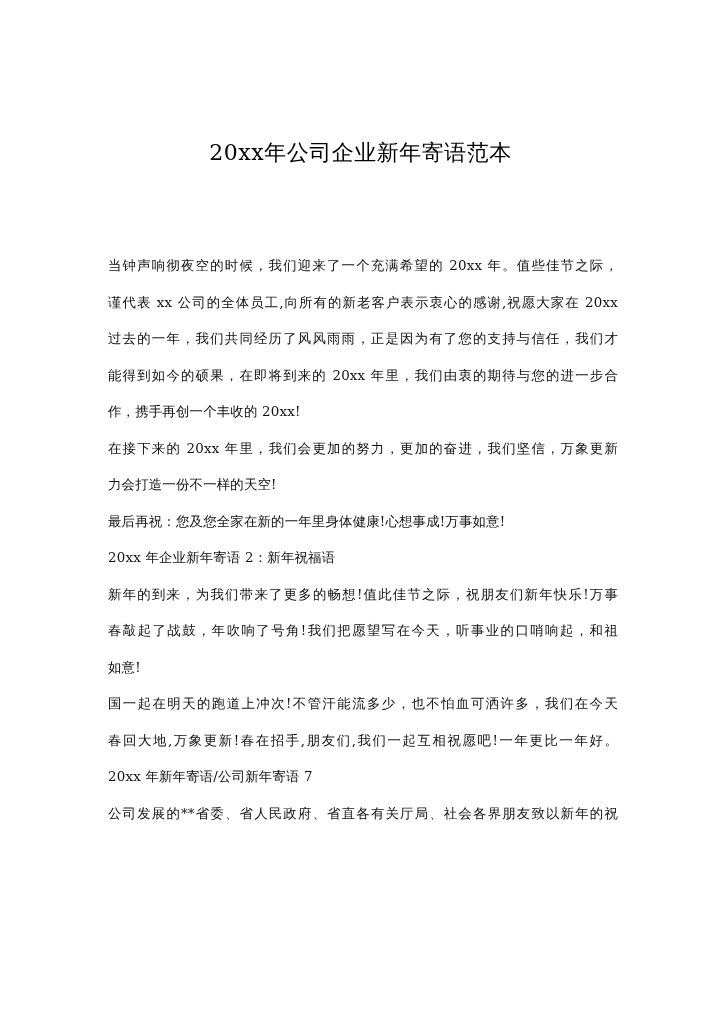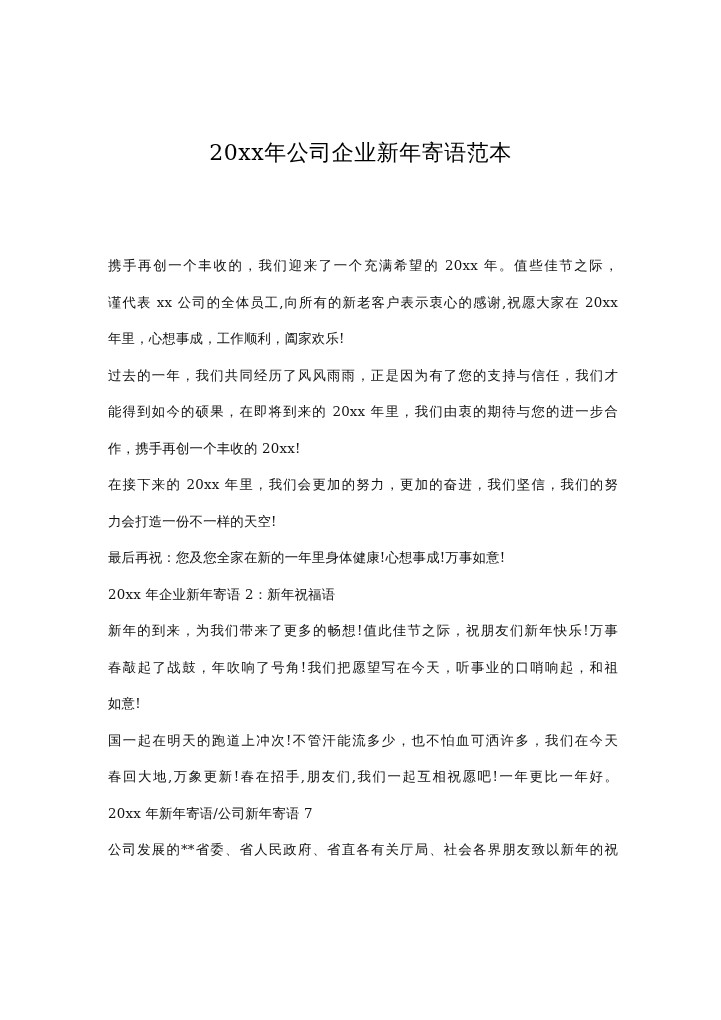--- a/index.html
+++ b/index.html
@@ -21,27 +21,26 @@
       letter-spacing: 0.2px;
     }
     .line.justify { text-align: justify; text-align-last: justify; }
   </style>
 </head>
 <body>
 
 <div class="page">
   <div class="title">20xx年公司企业新年寄语范本</div>
   <div class="body" id="doc-body">
-      <div class="line justify">携手再创一个丰收的，我们迎来了一个充满希望的 20xx 年。值些佳节之际，</div>
+      <div class="line justify">当钟声响彻夜空的时候，我们迎来了一个充满希望的 20xx 年。值些佳节之际，</div>
       <div class="line justify">谨代表 xx 公司的全体员工,向所有的新老客户表示衷心的感谢,祝愿大家在 20xx</div>
-      <div class="line">年里，心想事成，工作顺利，阖家欢乐!</div>
       <div class="line justify">过去的一年，我们共同经历了风风雨雨，正是因为有了您的支持与信任，我们才</div>
       <div class="line justify">能得到如今的硕果，在即将到来的 20xx 年里，我们由衷的期待与您的进一步合</div>
       <div class="line">作，携手再创一个丰收的 20xx!</div>
-      <div class="line justify">在接下来的 20xx 年里，我们会更加的努力，更加的奋进，我们坚信，我们的努</div>
+      <div class="line justify">在接下来的 20xx 年里，我们会更加的努力，更加的奋进，我们坚信，万象更新</div>
       <div class="line">力会打造一份不一样的天空!</div>
       <div class="line">最后再祝：您及您全家在新的一年里身体健康!心想事成!万事如意!</div>
       <div class="line">20xx 年企业新年寄语 2：新年祝福语</div>
       <div class="line justify">新年的到来，为我们带来了更多的畅想!值此佳节之际，祝朋友们新年快乐!万事</div>
       <div class="line justify">春敲起了战鼓，年吹响了号角!我们把愿望写在今天，听事业的口哨响起，和祖</div>
       <div class="line">如意!</div>
       <div class="line justify">国一起在明天的跑道上冲次!不管汗能流多少，也不怕血可洒许多，我们在今天</div>
       <div class="line justify">春回大地,万象更新!春在招手,朋友们,我们一起互相祝愿吧!一年更比一年好。</div>
       <div class="line">20xx 年新年寄语/公司新年寄语 7</div>
       <div class="line justify">公司发展的**省委、省人民政府、省直各有关厅局、社会各界朋友致以新年的祝</div>

